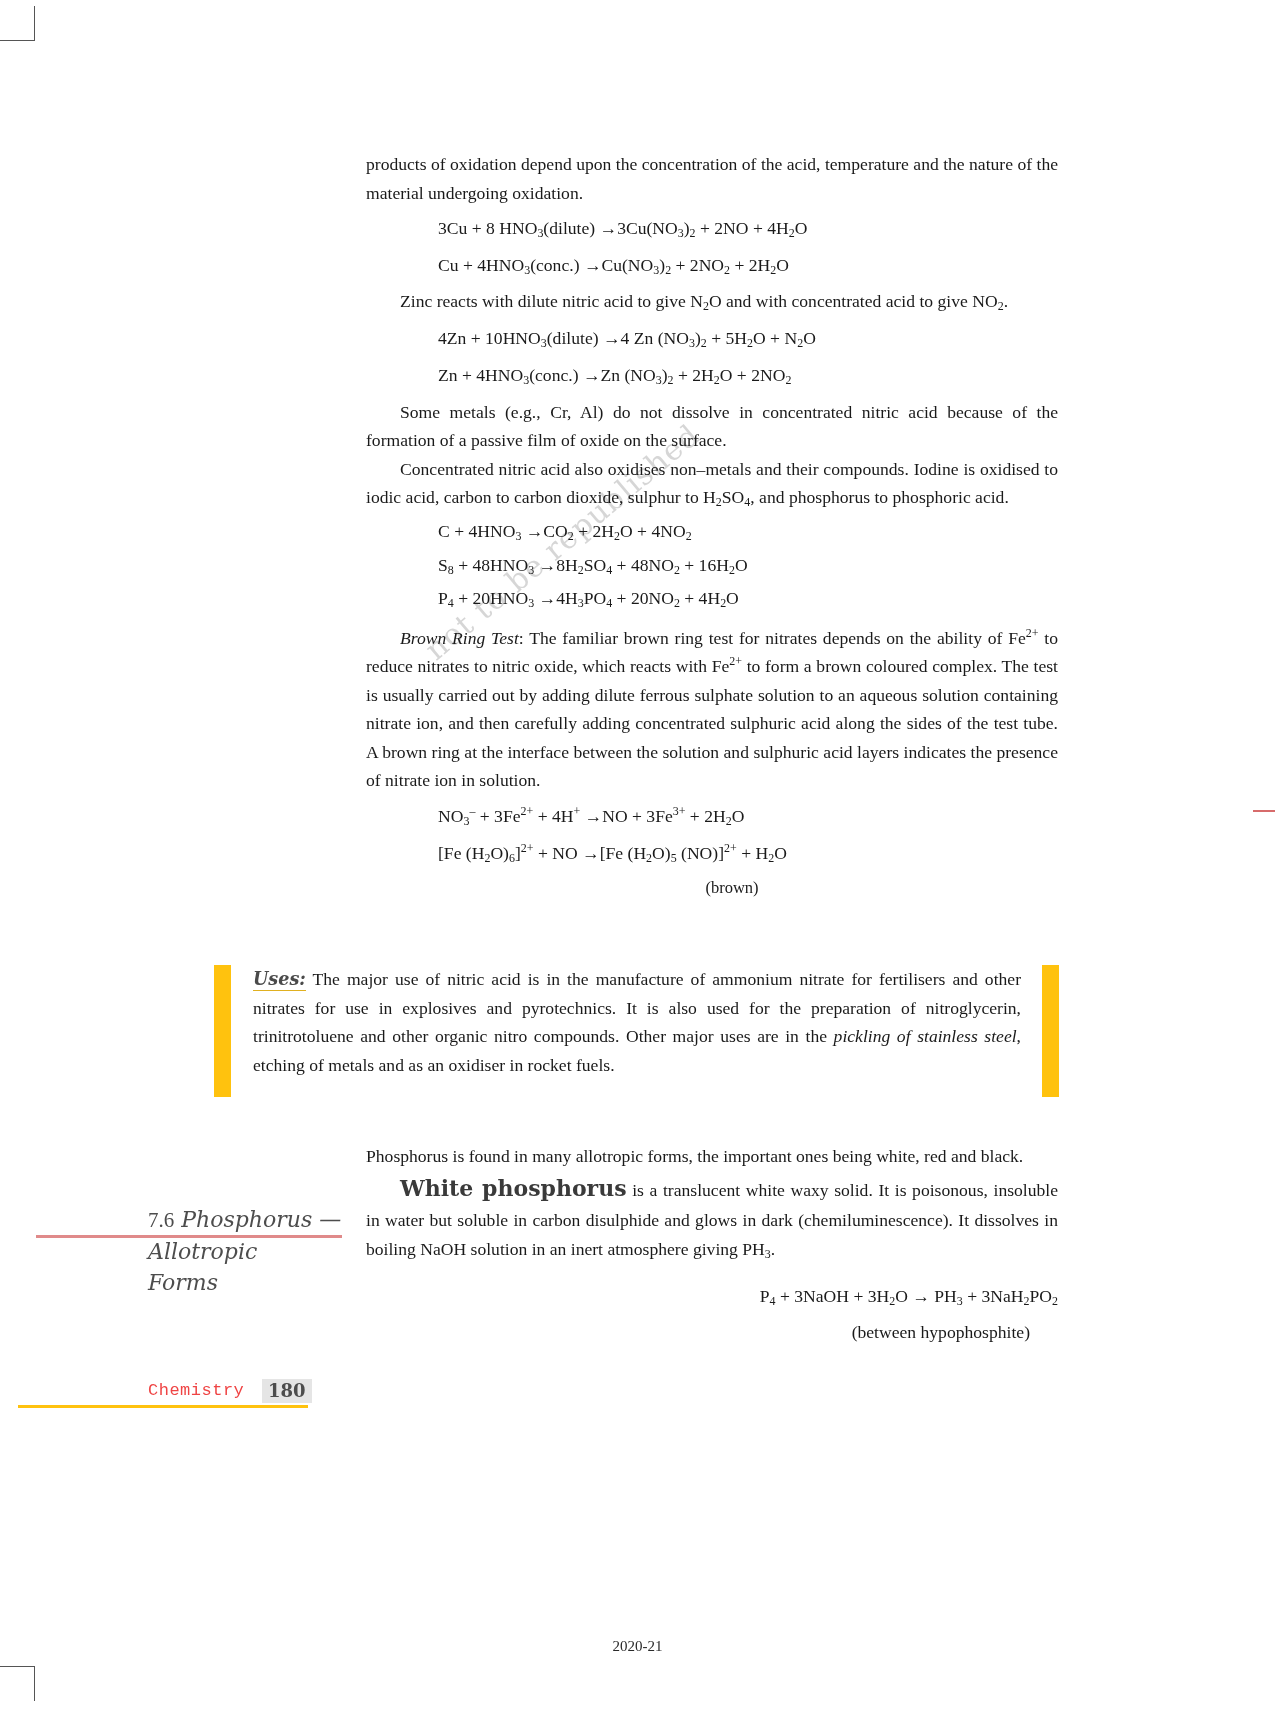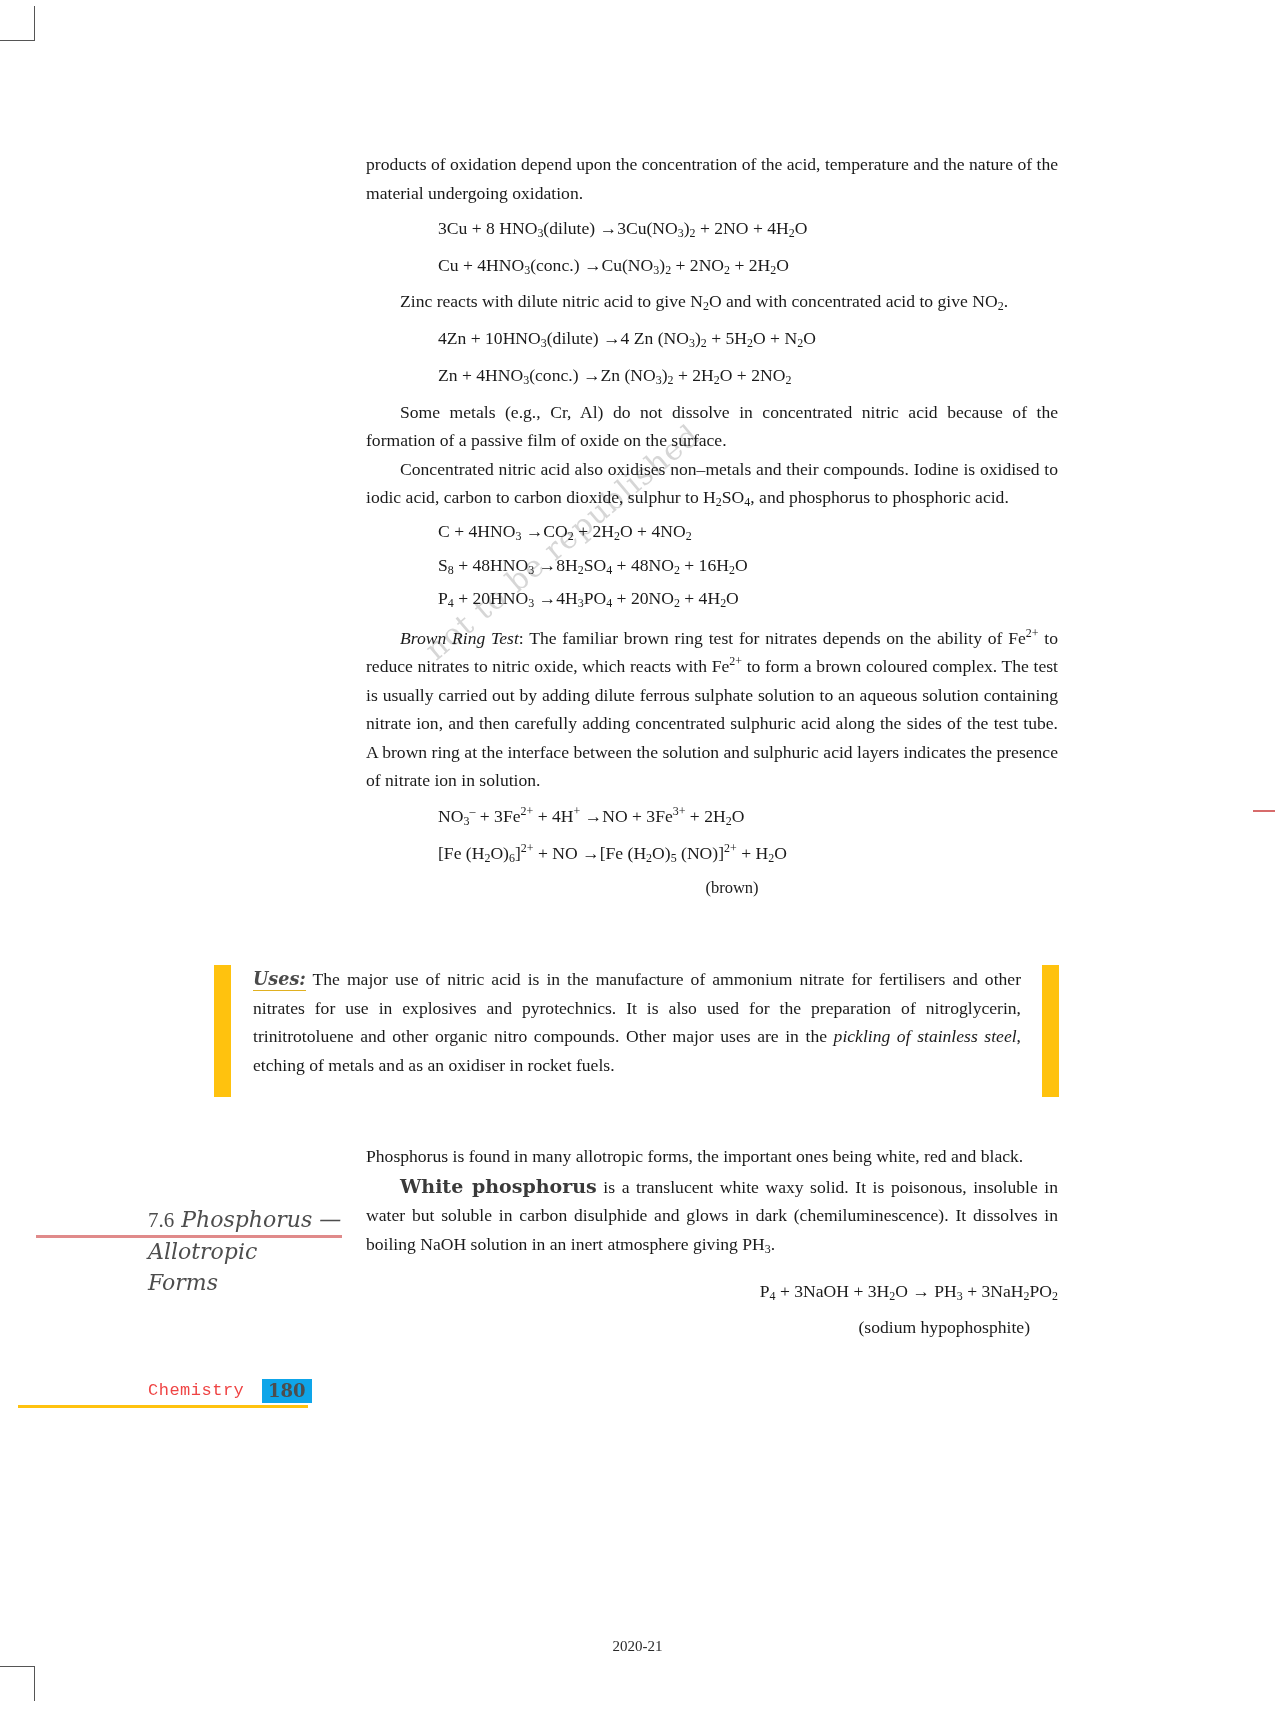--- a/index.html
+++ b/index.html
@@ -133,21 +133,21 @@
     top: 1142px;
     width: 692px;
     font-size: 17.6px;
     line-height: 1.62;
     text-align: justify;
   }
   .bold-term {
     font-family: "DejaVu Serif", serif;
     font-weight: bold;
     color: #3a3a3a;
-    font-size: 19px;
+    font-size: 22px;
   }
   .eq-center {
     text-align: right;
     padding-left: 72px;
     margin-top: 18px;
     white-space: nowrap;
   }
   .eq-sub {
     text-align: right;
     padding-right: 28px;
@@ -173,21 +173,21 @@
     letter-spacing: 0.5px;
   }
   .footer-page {
     position: absolute;
     left: 262px;
     top: 1379px;
     font-family: "DejaVu Serif", serif;
     font-size: 18px;
     font-weight: bold;
     color: #4d4d4d;
-    background: #0ea5e9;
+    background: #e5e5e5;
     padding: 1px 6px 2px 6px;
   }
   .footer-year {
     position: absolute;
     left: 0;
     right: 0;
     top: 1638px;
     text-align: center;
     font-size: 15px;
     color: #2a2a2a;
@@ -261,19 +261,19 @@
   <span class="word">Allotropic</span><br>
   <span class="word">Forms</span>
 </div>
 <div class="section-rule"></div>
 
 <div class="content-2">
   <p class="para">Phosphorus is found in many allotropic forms, the important ones being white, red and black.</p>
   <p class="para indent"><span class="bold-term">White phosphorus</span> is a translucent white waxy solid. It is poisonous, insoluble in water but soluble in carbon disulphide and glows in dark (chemiluminescence). It dissolves in boiling NaOH solution in an inert atmosphere giving PH<sub>3</sub>.</p>
 
   <div class="eq-center">P<sub>4</sub> + 3NaOH + 3H<sub>2</sub>O → PH<sub>3</sub> + 3NaH<sub>2</sub>PO<sub>2</sub></div>
-  <div class="eq-sub">(sodium hypophosphite)</div>
+  <div class="eq-sub">(between hypophosphite)</div>
 </div>
 
 <div class="footer-rule"></div>
 <div class="footer-label">Chemistry</div>
 <div class="footer-page">180</div>
 <div class="footer-year">2020-21</div>
 
 </body></html>

